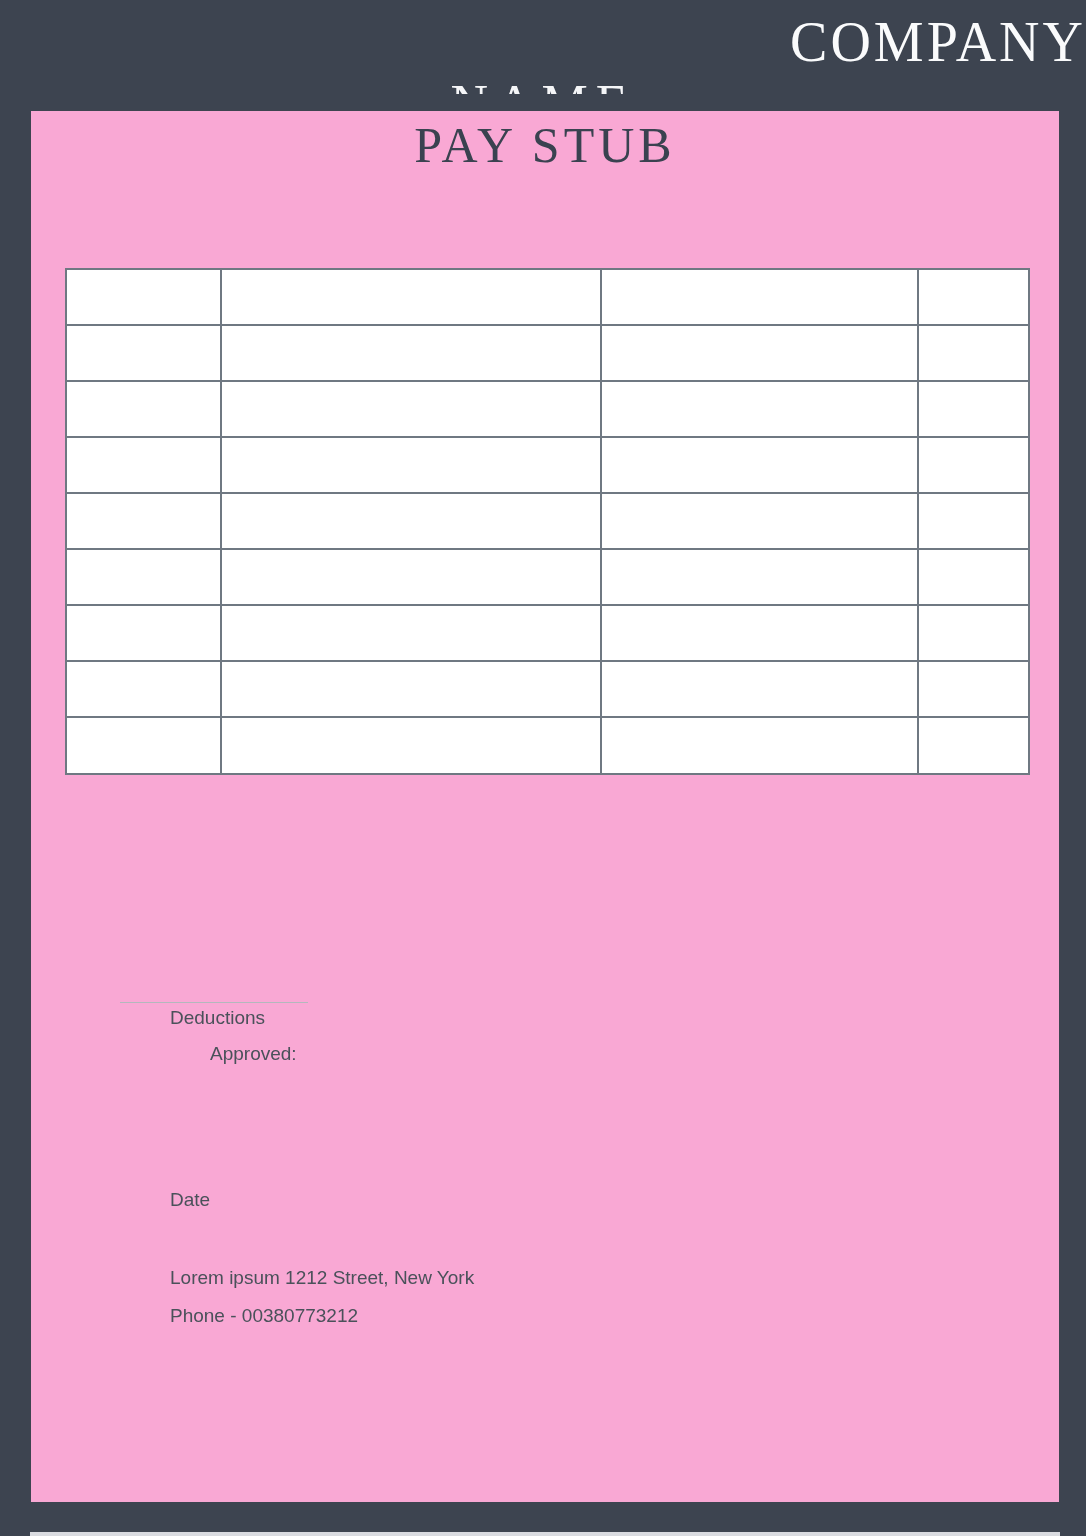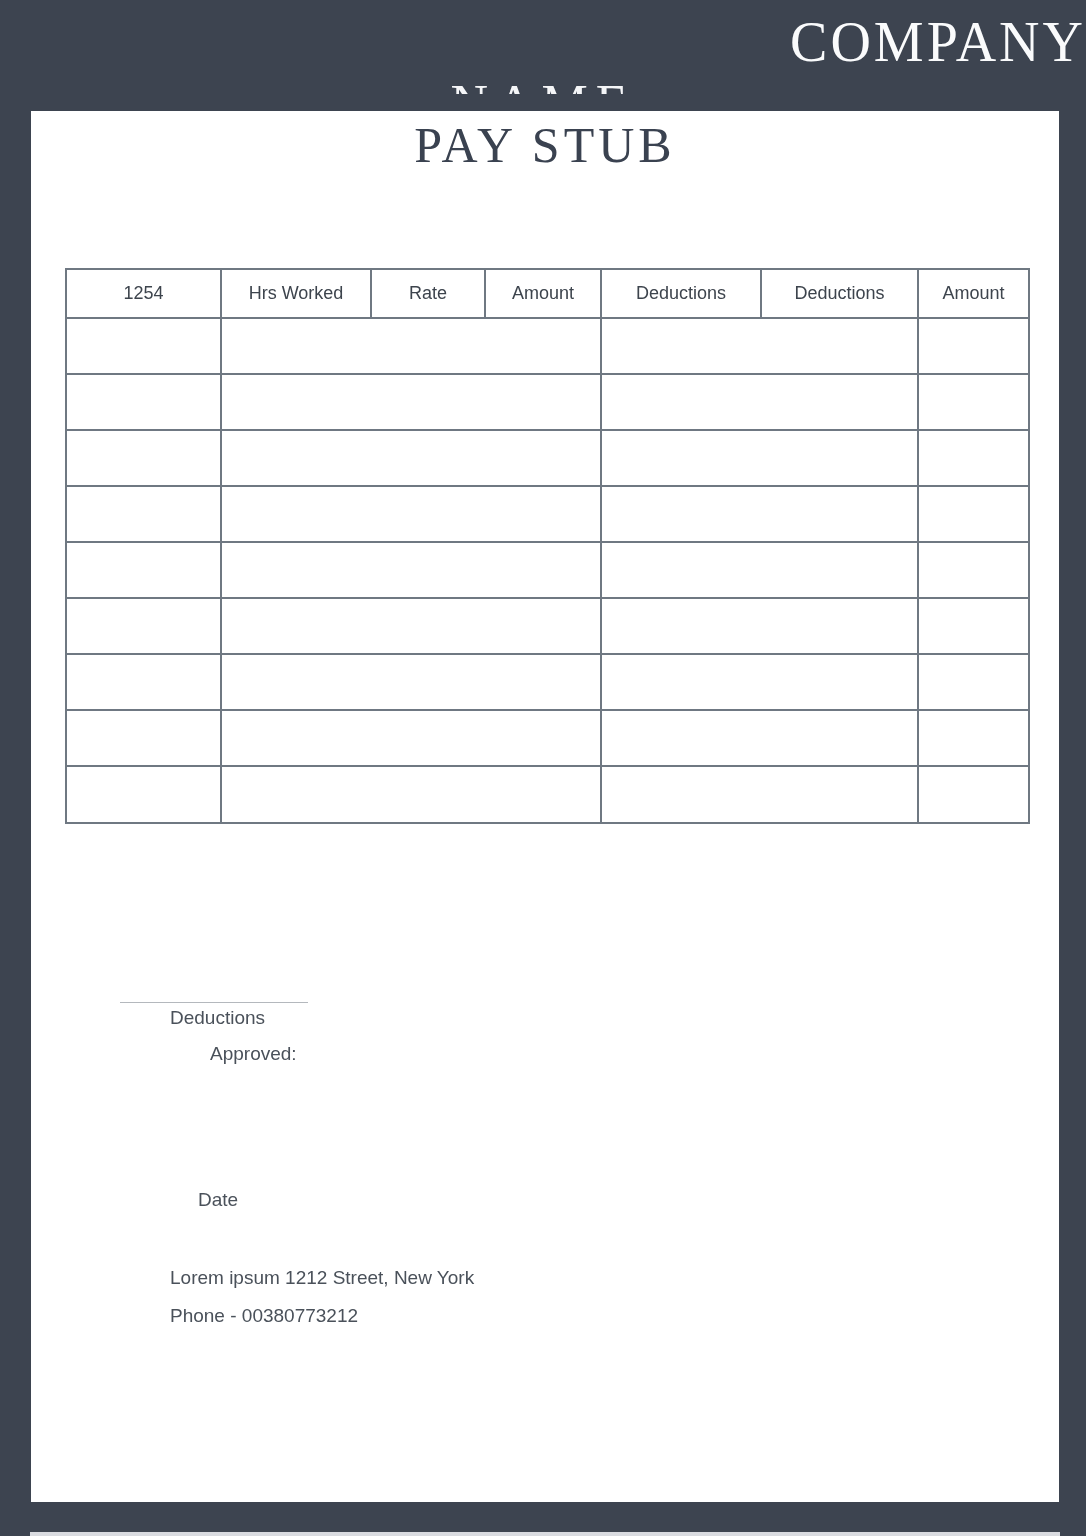--- a/index.html
+++ b/index.html
@@ -37,21 +37,21 @@
     letter-spacing: 8px;
     color: #f5f6f8;
     line-height: 1;
   }
 
   
   .page {
     position: absolute;
     left: 31px; top: 111px;
     width: 1028px; height: 1391px;
-    background: #ffffff;
+    background: #f9a8d4;
   }
   .page-title {
     position: absolute;
     top: 3px; left: 0; width: 100%;
     text-align: center;
     font-family: "Liberation Serif", serif;
     font-size: 50px;
     letter-spacing: 4px;
     color: #3a4250;
     line-height: 1.25;
@@ -99,21 +99,21 @@
   }
   .footer-label {
     position: absolute;
     left: 139px;
     font-size: 19px;
     color: #4a515a;
     line-height: 1.2;
   }
   .lbl-signature { top: 896px; }
   .lbl-approved  { top: 932px; margin-left: 40px; }
-  .lbl-date      { top: 1078px; margin-left: 28px; }
+  .lbl-date      { top: 1078px; }
   .lbl-address   { top: 1156px; }
   .lbl-phone     { top: 1194px; }
 
   
   .next-page-edge {
     position: absolute;
     left: 30px; top: 1532px;
     width: 1030px; height: 4px;
     background: #d9dbe0;
   }
@@ -134,29 +134,20 @@
     <colgroup>
       <col style="width:155px">
       <col style="width:150px">
       <col style="width:114px">
       <col style="width:116px">
       <col style="width:160px">
       <col style="width:157px">
       <col style="width:111px">
     </colgroup>
     <tbody>
-      <tr class="sub-row">
-        <td>1254</td>
-        <td>Hrs Worked</td>
-        <td>Rate</td>
-        <td>Amount</td>
-        <td>Deductions</td>
-        <td>Deductions</td>
-        <td>Amount</td>
-      </tr>
       <tr class="body-row">
         <td></td>
         <td colspan="3"></td>
         <td colspan="2"></td>
         <td></td>
       </tr>
       <tr class="body-row">
         <td></td>
         <td colspan="3"></td>
         <td colspan="2"></td>

